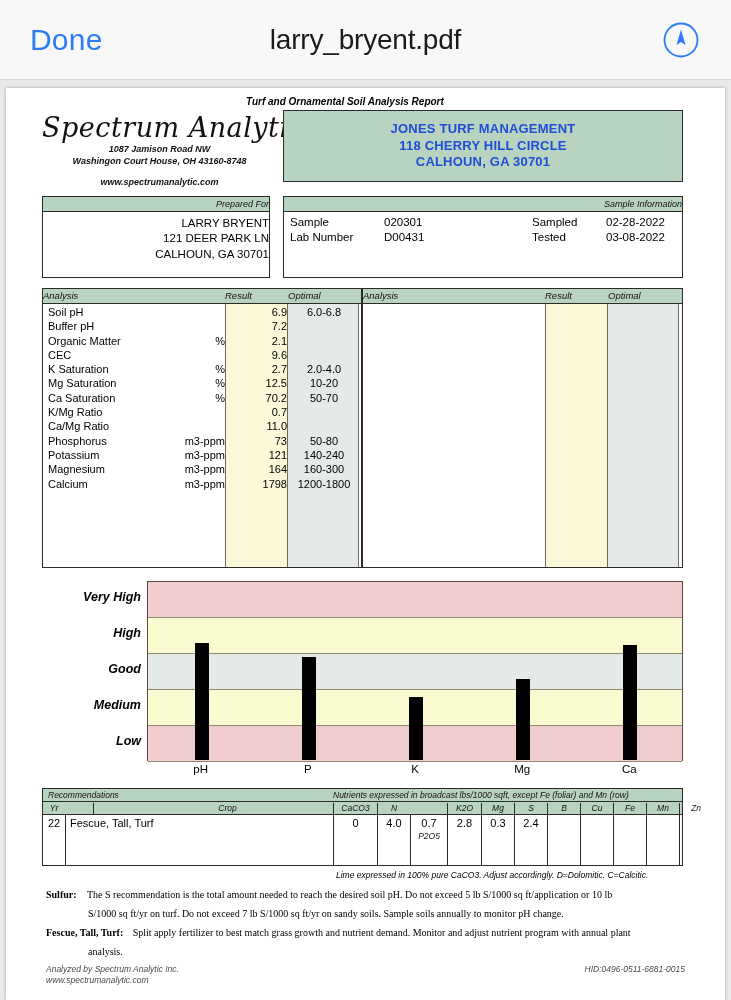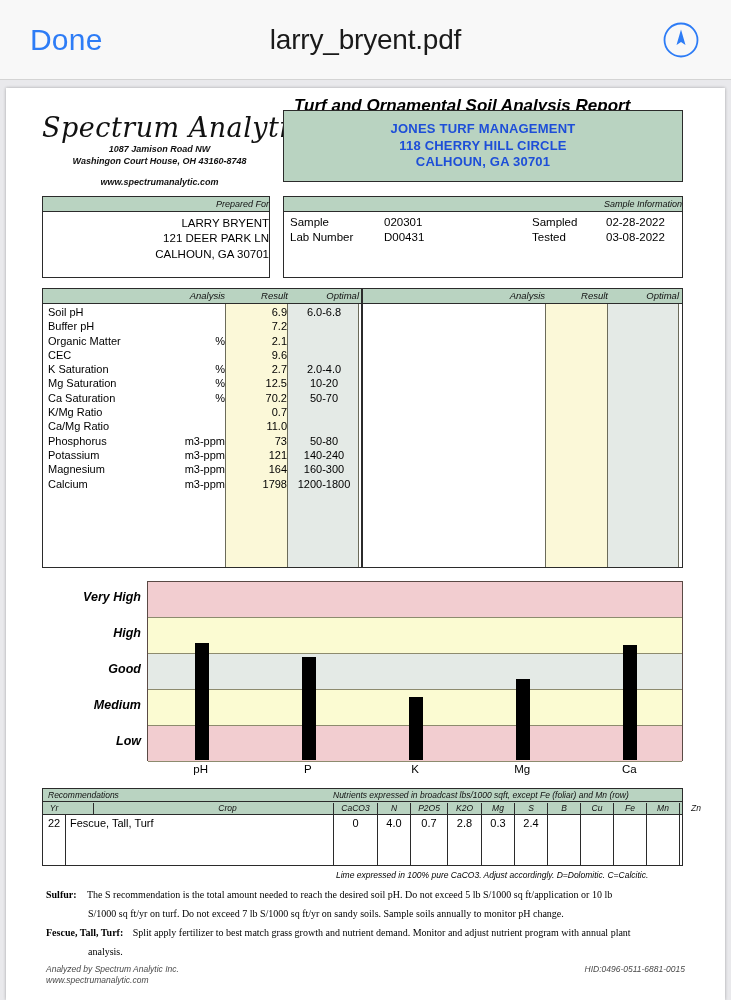--- a/index.html
+++ b/index.html
@@ -49,23 +49,22 @@
     margin: 0 auto;
     background: #ffffff;
     box-shadow: 0 0 3px rgba(0,0,0,0.30);
     overflow: hidden;
   }
   .abs { position: absolute; }
 
   
   #report-title {
     left: 240px; top: 8px;
-    font-size: 17px; font-weight: bold; font-style: italic;
+    font-size: 10px; font-weight: bold; font-style: italic;
     color: #000;
-    margin-left: 48px;
   }
   #logo-block { left: 36px; top: 24px; width: 235px; text-align: center; }
   #logo-name {
     font-family: "DejaVu Serif", serif;
     font-style: italic;
     font-size: 27px;
     letter-spacing: 0.5px;
     color: #111;
     white-space: nowrap;
   }
@@ -114,21 +113,21 @@
   }
   #an-left  { left: 0;     width: 320px; }
   #an-right { left: 320px; width: 321px; }
   .an-head {
     position: relative; height: 15px;
     background: #b9d3c1; border-bottom: 1px solid #2b2b2b;
   }
   .an-head-cell {
     position: absolute; top: 1px;
     font-size: 9.5px; font-style: italic; color: #111;
-    text-align: right;
+    text-align: left;
   }
   .col-result { position: absolute; top: 15px; bottom: 0; background: #fbf8d8;
                 border-left: 1px solid #6b6b5a; border-right: 1px solid #6b6b5a; }
   .col-optimal { position: absolute; top: 15px; bottom: 0; background: #e4eae6;
                  border-right: 1px solid #6b6b5a; }
   .an-rows { position: absolute; top: 17px; left: 0; right: 0; }
   .an-row { position: relative; height: 14.3px; }
   .an-name   { position: absolute; left: 5px;  font-size: 11px; color: #000; white-space: nowrap; }
   .an-unit   { position: absolute; left: 130px; width: 52px; text-align: right;
                font-size: 11px; color: #000; }
@@ -406,21 +405,21 @@
   <div class="abs" id="rec-box">
     <div id="rec-head">
       <div id="rec-head-left">Recommendations</div>
       <div id="rec-head-right">Nutrients expressed in broadcast lbs/1000 sqft, except Fe (foliar) and Mn (row)</div>
     </div>
     <div id="rec-cols">
           <div class="rc first" style="left: 0px; width: 22px;">Yr</div>
           <div class="rc" style="left: 22px; width: 268px; margin-left: 28px;">Crop</div>
           <div class="rc" style="left: 290px; width: 44px;">CaCO3</div>
           <div class="rc" style="left: 334px; width: 33px;">N</div>
-          <div class="rc" style="left: 367px; width: 37px;">P2O5</div>
+          <div class="rc" style="left: 367px; width: 37px; margin-top: 28px;">P2O5</div>
           <div class="rc" style="left: 404px; width: 34px;">K2O</div>
           <div class="rc" style="left: 438px; width: 33px;">Mg</div>
           <div class="rc" style="left: 471px; width: 33px;">S</div>
           <div class="rc" style="left: 504px; width: 33px;">B</div>
           <div class="rc" style="left: 537px; width: 33px;">Cu</div>
           <div class="rc" style="left: 570px; width: 33px;">Fe</div>
           <div class="rc" style="left: 603px; width: 33px;">Mn</div>
           <div class="rc" style="left: 636px; width: 33px;">Zn</div>
         </div>
     <div id="rec-data">

